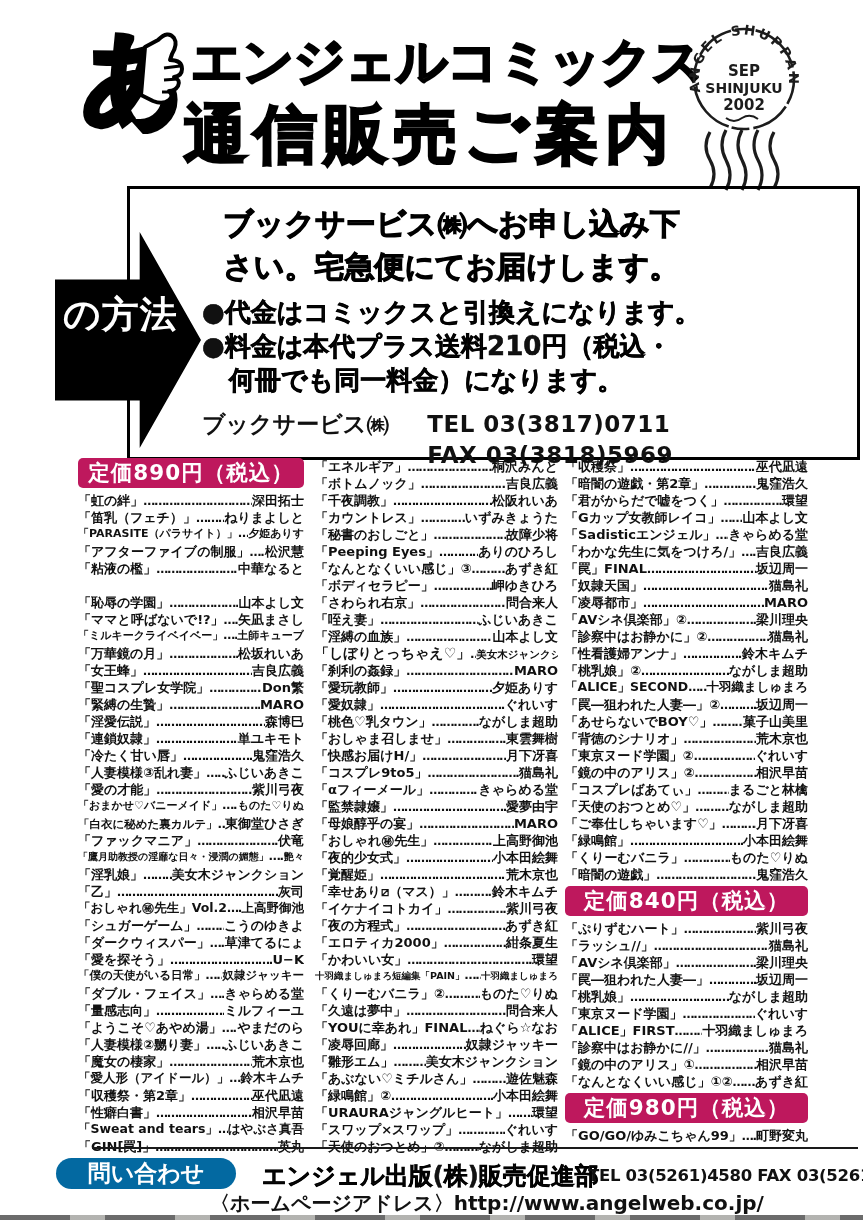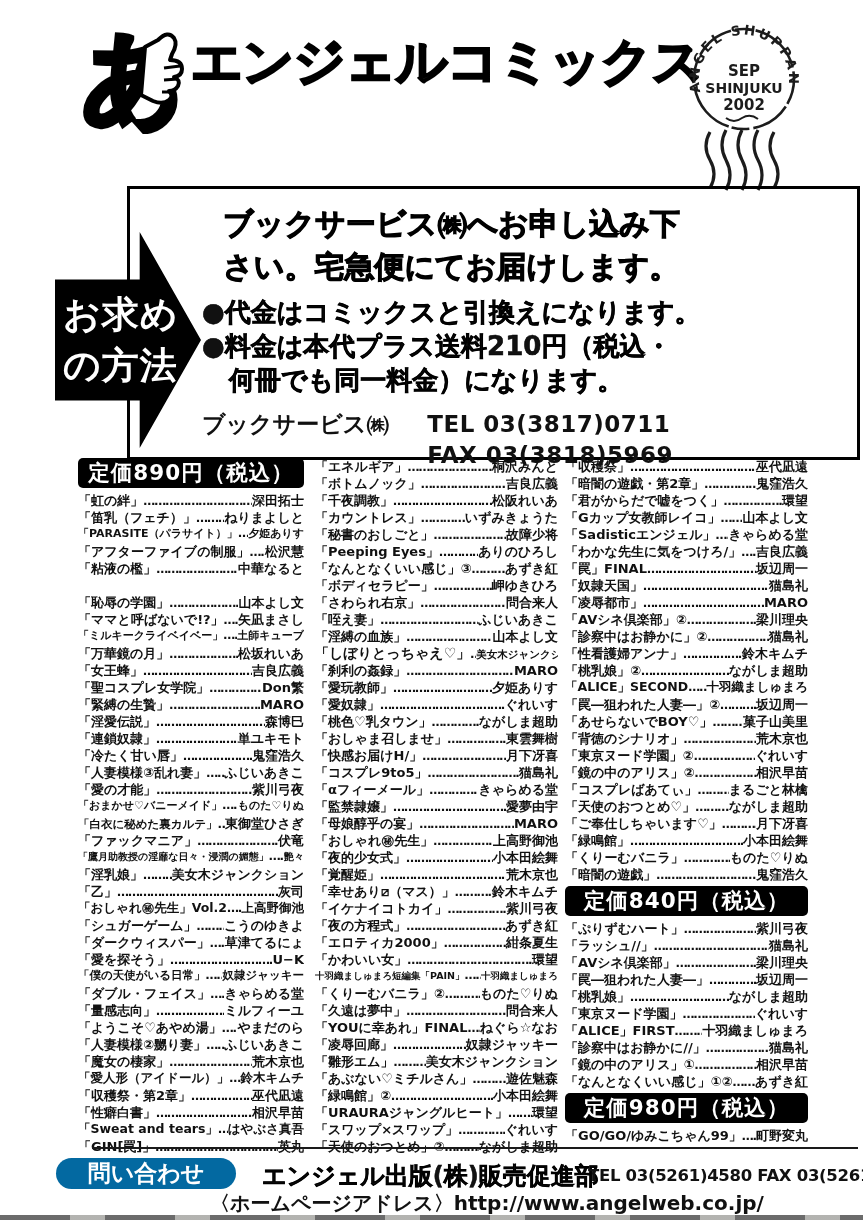--- a/index.html
+++ b/index.html
@@ -39,21 +39,21 @@
   .method-arrow .label{
     position:absolute;left:8px;top:57px;color:#fff;font-size:37px;line-height:51px;
     font-weight:900;letter-spacing:1px;white-space:nowrap;
   }
   
   .col{position:absolute;top:458px;}
   .col-1{left:78px;width:226px;}
   .col-2{left:315px;width:243px;}
   .col-3{left:565px;width:243px;}
   .price-header{
-    height:30px;line-height:30px;margin:0 0 4px 0;background:#000000;color:#fff;
+    height:30px;line-height:30px;margin:0 0 4px 0;background:#be185d;color:#fff;
     text-align:center;font-size:21.5px;font-weight:800;letter-spacing:1px;border-radius:5px;
     white-space:nowrap;
   }
   .col > .price-header:not(:first-child){margin-top:3px;}
   .item{
     display:flex;align-items:baseline;height:17px;font-size:13px;font-weight:700;
     white-space:nowrap;overflow:hidden;
   }
   .item .t{flex:0 0 auto;}
   .item .leader{flex:1 1 auto;overflow:hidden;min-width:6px;letter-spacing:-1px;font-size:12px;}
@@ -82,20 +82,21 @@
 
     <g fill="#ffffff" stroke="#000000" stroke-width="4" stroke-linejoin="round">
       <path d="M78 20 q10 -10 16 -2 q4 6 -2 16 l-2 6 q12 0 12 9 q0 7 -8 8 q7 3 4 9 q-3 5 -9 5 q5 5 0 9 q-6 5 -16 1 l-12 -6 l4 -48 z"></path>
       <line x1="84" y1="48" x2="100" y2="46" stroke-width="3"></line>
       <line x1="84" y1="60" x2="98" y2="59" stroke-width="3"></line>
       <line x1="82" y1="72" x2="94" y2="72" stroke-width="3"></line>
     </g>
   </svg>
 
   <div class="title1">エンジェルコミックス</div>
+  <div class="title2">通信販売ご案内</div>
 
   <svg class="stamp" viewBox="0 0 130 170" aria-hidden="true">
     <g stroke="#1c1c1c" fill="none" stroke-width="2.6">
       <circle cx="62" cy="55" r="50" stroke-dasharray="26 3 40 4 18 3 55 4"></circle>
     </g>
     <defs>
         <path id="arcP" d="M 20 72 A 45 45 0 1 1 104 72"></path>
       </defs>
     <text font-size="13.5" font-weight="700" fill="#1c1c1c" letter-spacing="2.5">
       <textPath href="#arcP" startOffset="4">ANGEL SHUPPAN</textPath>
@@ -126,21 +127,20 @@
       <span>ブックサービス㈱</span>
       <span class="telfax">
         <div>TEL 03(3817)0711</div>
         <div>FAX 03(3818)5969</div>
       </span>
     </div>
   </div>
 
   <div class="method-arrow">
     <div class="label">
-      <div>お求め</div>
       <div>の方法</div>
     </div>
   </div>
 
   <div class="col col-1">
       <div class="price-header">定価890円（税込）</div>
       <div class="item">
         <span class="t">「虹の絆」</span>
         <span class="leader">…………………………………………………………………………</span>
         <span class="a">深田拓士</span>

